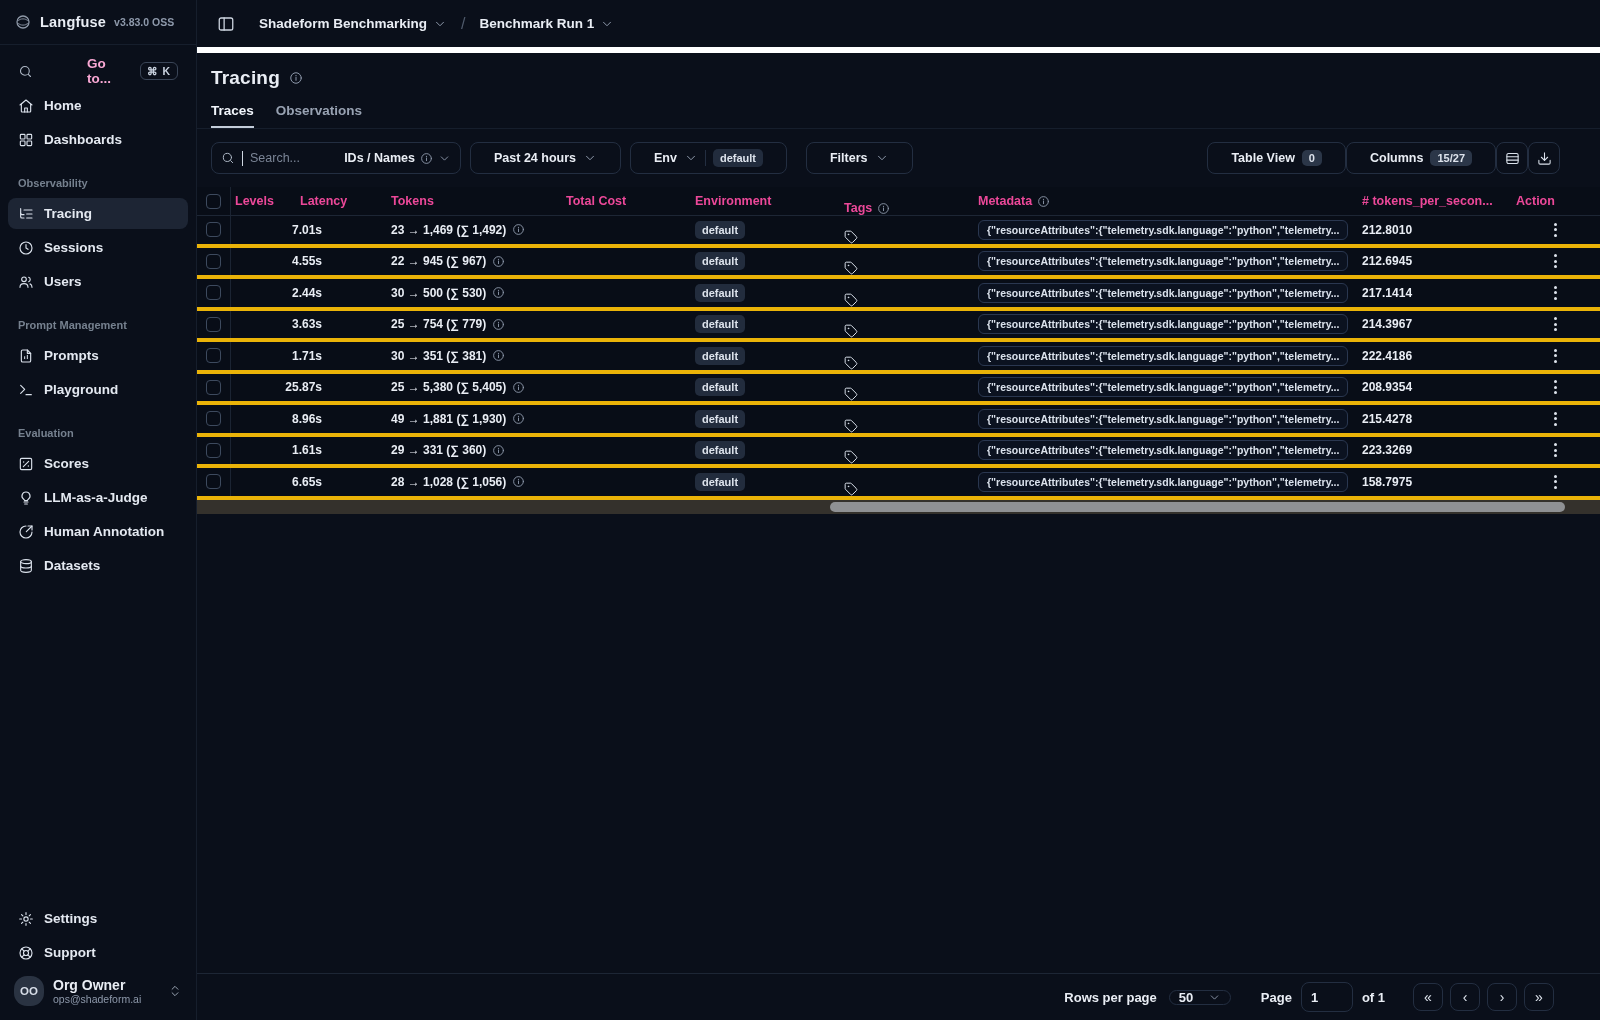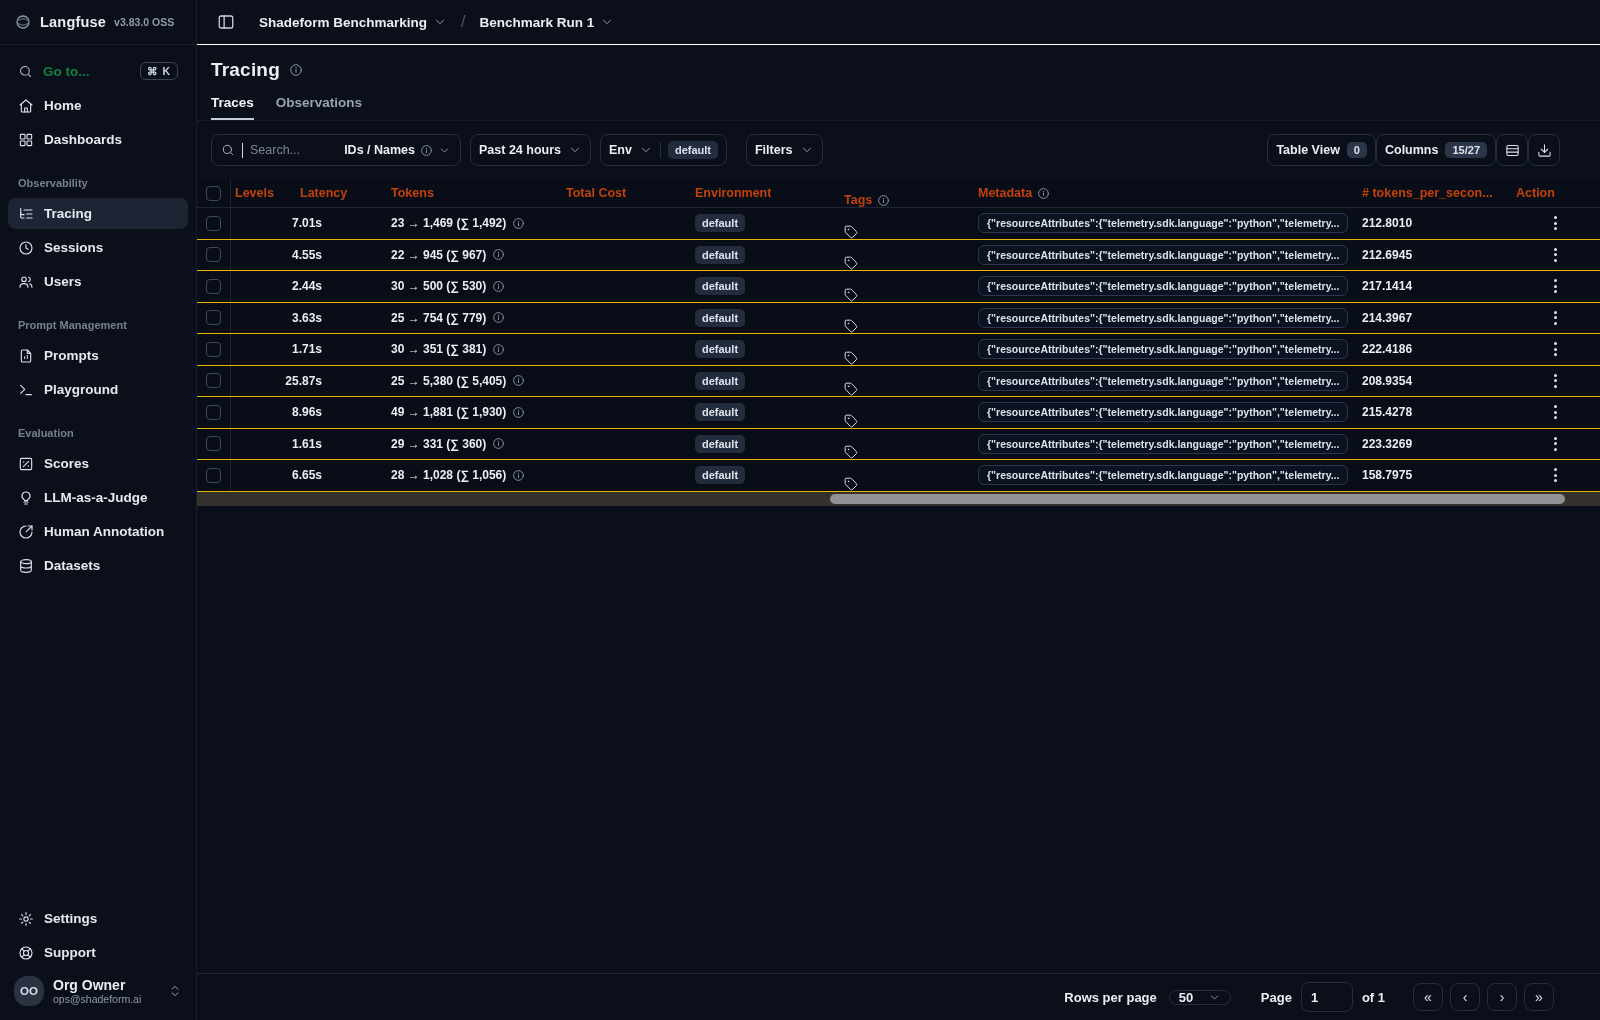--- a/index.html
+++ b/index.html
@@ -13,38 +13,38 @@
   .ic { stroke:currentColor; fill:none; stroke-width:1.7; stroke-linecap:round; stroke-linejoin:round; }
 
   
   .sidebar { width:197px; height:100%; border-right:1px solid #161e2c; display:flex; flex-direction:column; flex-shrink:0; }
   .logo-row { height:45px; display:flex; align-items:center; gap:8px; padding:0 14px; border-bottom:1px solid #161e2c; flex-shrink:0; }
   .logo-mark { width:18px; height:18px; color:#8f99a8; }
   .logo-name { font-size:14.5px; font-weight:700; letter-spacing:.2px; }
   .logo-ver { font-size:10.5px; font-weight:600; color:#8e99ab; }
   .side-scroll { flex:1; display:flex; flex-direction:column; padding:10px 8px 8px; overflow:hidden; }
   .goto { height:32px; display:flex; align-items:center; gap:10px; padding:0 10px; border-radius:8px; color:#aeb8c6; cursor:pointer; }
-  .goto-label { font-size:13.5px; font-weight:600; color:#15803d; flex:1; }
+  .goto-label { font-size:13.5px; font-weight:600; color:#f9a8d4; flex:1;margin-left:44px; }
   .kbd { font-size:10.5px; font-weight:600; color:#cbd4e1; border:1px solid #3a4557; border-radius:6px; padding:2px 6px; letter-spacing:1px; }
   .nav-item { height:31px; display:flex; align-items:center; gap:10px; padding:0 10px; border-radius:8px; margin-top:3px; cursor:pointer; color:#e4e9f1; }
   .nav-item .ni-icon { width:16px; height:16px; color:#dbe2ec; flex-shrink:0; }
   .nav-item .ni-label { font-size:13.5px; font-weight:600; white-space:nowrap; }
   .nav-item.active { background:#1d2534; }
   .sec-label { font-size:11px; font-weight:600; color:#76818f; padding:0 10px; margin:22px 0 6px; }
   .side-spacer { flex:1; }
   .user-row { display:flex; align-items:center; gap:9px; padding:8px 6px 6px; cursor:pointer; }
   .avatar { width:30px; height:30px; border-radius:13px; background:#2a3342; color:#d9dfe9; font-size:11.5px; font-weight:700; display:flex; align-items:center; justify-content:center; }
   .user-meta { flex:1; line-height:1.15; }
   .user-name { font-size:14px; font-weight:700; }
   .user-email { font-size:10.5px; color:#8e99ab; }
   .updown { width:14px; height:14px; color:#9aa4b2; }
 
   
   .main { flex:1; display:flex; flex-direction:column; min-width:0; }
-  .topbar { height:45px; border-bottom:1px solid #ffffff; display:flex; align-items:center; gap:10px; padding:0 14px; flex-shrink:0; }
+  .topbar { height:53px; border-bottom:6px solid #ffffff; display:flex; align-items:center; gap:10px; padding:0 14px; flex-shrink:0; }
   .panel-btn { width:30px; height:30px; display:flex; align-items:center; justify-content:center; color:#cfd7e2; border-radius:7px; cursor:pointer; }
   .crumb { display:flex; align-items:center; gap:6px; font-size:13.5px; font-weight:600; cursor:pointer; margin-left:8px; }
   .crumb .chev { width:14px; height:14px; color:#8e99ab; }
   .crumb-slash { color:#4f5a6b; font-size:16px; font-weight:400; margin:0 4px; transform:none; }
 
   .page-head { padding:14px 14px 0; }
   .title-row { display:flex; align-items:center; gap:9px; }
   .page-title { font-size:19px; font-weight:700; letter-spacing:.2px; }
   .info-ic { width:14px; height:14px; color:#8e99ab; cursor:pointer; }
   .tabs { display:flex; gap:22px; margin-top:14px; }
@@ -54,35 +54,35 @@
 
   
   .toolbar { display:flex; align-items:center; padding:13px 14px 0; gap:9px; }
   .searchbox { width:250px; height:32px; border:1px solid #232e41; border-radius:8px; display:flex; align-items:center; padding:0 9px; gap:7px; background:transparent; }
   .searchbox .s-icon { width:14px; height:14px; color:#aeb8c6; flex-shrink:0; }
   .caret { width:1px; height:15px; background:#cfd7e2; }
   .search-input { flex:1; min-width:0; background:transparent; border:none; outline:none; color:#e9edf4; font-family:"Liberation Sans",sans-serif; font-size:12.5px; }
   .search-input::placeholder { color:#7b8596; }
   .scope { display:flex; align-items:center; gap:5px; font-size:12.5px; font-weight:700; cursor:pointer; white-space:nowrap; }
   .scope .info-ic, .scope .chev { width:13px; height:13px; color:#8e99ab; }
-  .tbtn { height:32px; border:1px solid #232e41; border-radius:8px; display:flex; align-items:center; gap:7px; padding:0 8px; font-size:12.5px; font-weight:700; cursor:pointer; background:transparent; color:#e9edf4; white-space:nowrap; }
+  .tbtn { height:32px; border:1px solid #232e41; border-radius:8px; display:flex; align-items:center; gap:7px; padding:0 23px; font-size:12.5px; font-weight:700; cursor:pointer; background:transparent; color:#e9edf4; white-space:nowrap; }
   .tbtn .chev { width:14px; height:14px; color:#8e99ab; }
   .vdiv { width:1px; height:16px; background:#232e41; }
   .chip { background:#222c3d; border-radius:5px; padding:3px 7px; font-size:11px; font-weight:600; color:#dde3ec; }
   .count-badge { background:#2b3648; border-radius:5px; padding:2px 7px; font-size:11px; font-weight:700; color:#dde3ec; }
   .toolbar-right { margin-left:auto; display:flex; align-items:center; padding-right:26px; }
   .icon-btn { width:32px; height:32px; border:1px solid #232e41; border-radius:8px; display:flex; align-items:center; justify-content:center; color:#dbe2ec; cursor:pointer; }
   .icon-btn svg { width:15px; height:15px; }
   .filters-btn { margin-left:10px; }
 
   
   .table-wrap { margin-top:13px; background:#080d17; }
   .thead, .trow { display:grid; grid-template-columns:34px 62px 96px 175px 130px 146px 135px 383px 152px 1fr; align-items:center; }
-  .thead { height:29px; border-bottom:1px solid #1d2635; font-size:12.5px; font-weight:600; color:#c2410c; }
-  .trow { height:31.5px; border-bottom:1px solid #eab308; font-size:12px; font-weight:600; cursor:pointer; }
+  .thead { height:29px; border-bottom:1px solid #1d2635; font-size:12.5px; font-weight:600; color:#ec4899; }
+  .trow { height:31.5px; border-bottom:4px solid #eab308; font-size:12px; font-weight:600; cursor:pointer; }
   .cell { display:flex; align-items:center; min-width:0; height:100%; }
   .c-check { border-right:1px solid #1b2433; padding-left:9px; }
   .checkbox { width:15px; height:15px; border:1.5px solid #3d4a5e; border-radius:4px; cursor:pointer; flex-shrink:0; }
   .c-levels { padding-left:4px; }
   .c-latency { padding-left:7px; }
   .trow .c-latency { justify-content:flex-end; padding-right:67px; }
   .c-tokens { padding-left:2px; gap:6px; }
   .c-tokens .info-ic { width:13px; height:13px; flex-shrink:0; }
   .c-cost { padding-left:2px; }
   .c-env { padding-left:1px; }

